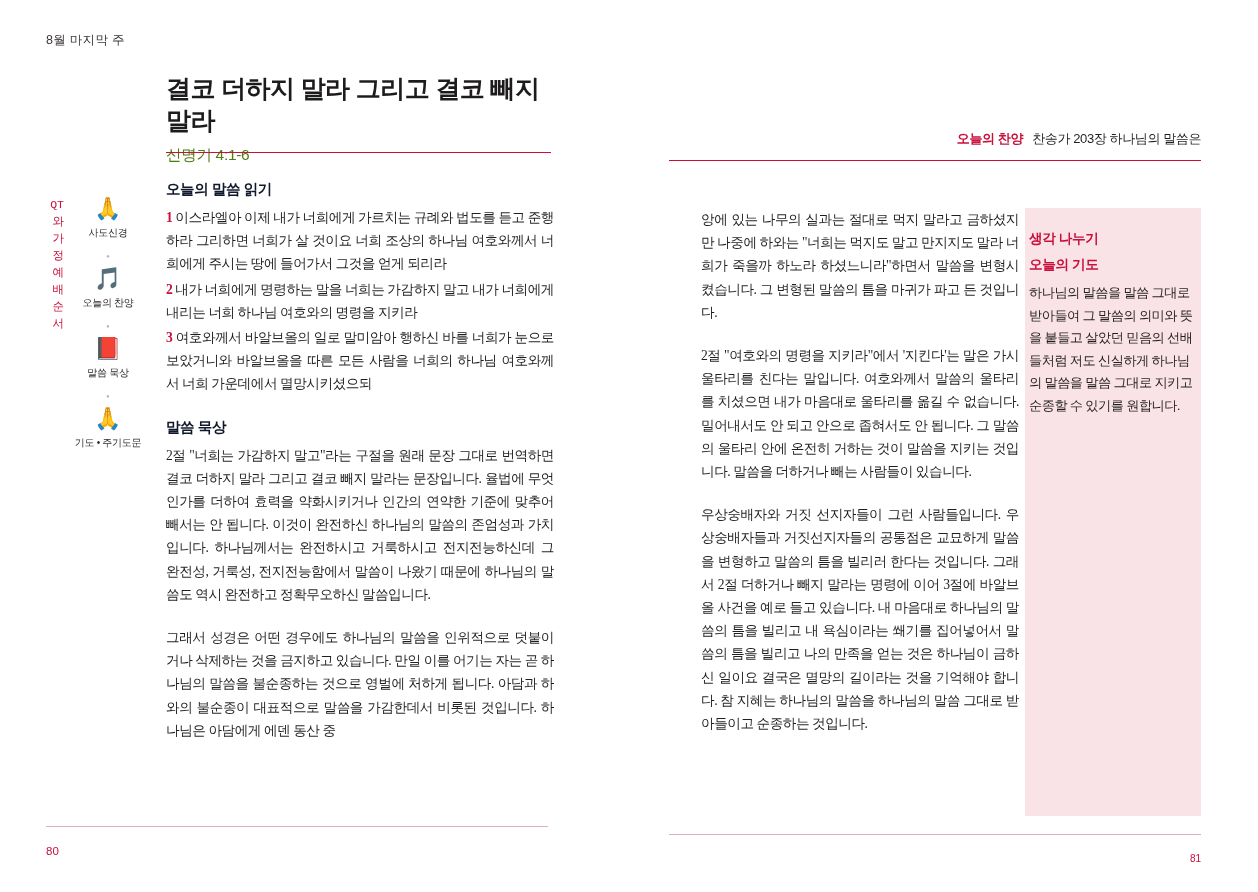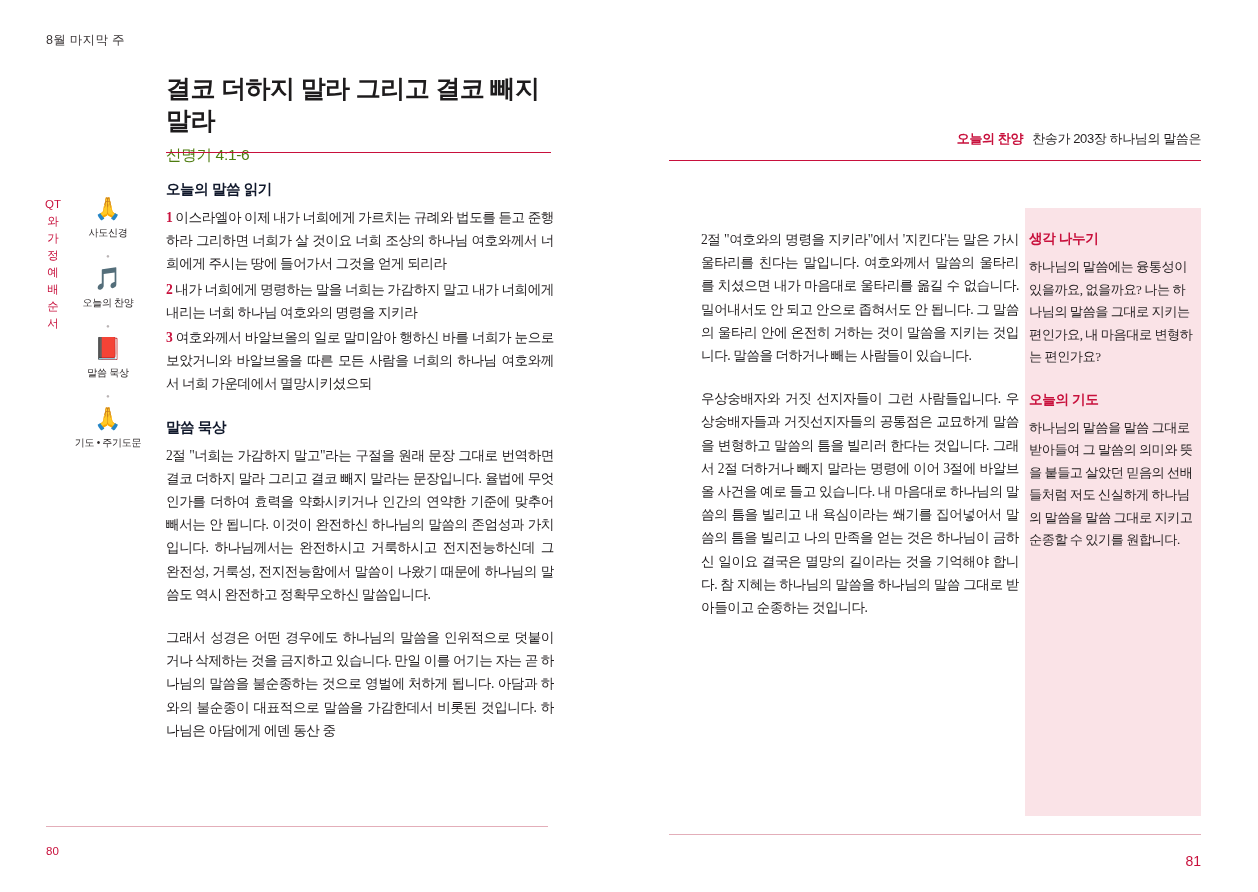--- a/index.html
+++ b/index.html
@@ -47,22 +47,22 @@
   .rule-title {
     position: absolute; left: 166px; top: 152px; width: 385px;
     border-top: 1.2px solid #c8103c;
   }
 
   
   .order-label {
     position: absolute; left: 42px; top: 196px;
     width: 22px;
     font-size: 11.5px; line-height: 17px; color: #c8103c;
-    text-align: center;
-    font-family: Liberation Sans, sans-serif;
+    text-align: right;
+    font-family: Liberation Mono, monospace;
     letter-spacing: 0;
   }
 
   
   .rail { position: absolute; left: 72px; top: 196px; width: 72px; text-align: center; }
   .rail-item { margin-bottom: 6px; }
   .rail-icon { font-size: 22px; line-height: 26px; color: #4c4647; display: block; }
   .rail-text {
     font-size: 10px; color: #2d2829; margin-top: 5px; letter-spacing: -.3px;
     font-family: "Liberation Sans", sans-serif;
@@ -128,21 +128,21 @@
     position: absolute; left: 40px; top: 826px; width: 532px;
     border-top: 1px solid #e3aeb9;
   }
   .pagenum-left {
     position: absolute; left: 46px; top: 845px;
     font-size: 11.5px; color: #c8103c;
     font-family: "Liberation Sans", sans-serif;
   }
   .pagenum-right {
     position: absolute; right: 57px; top: 845px;
-    font-size: 14px; color: #c8103c;
+    font-size: 10px; color: #c8103c;
     font-family: "Liberation Sans", sans-serif;
   }
 </style>
 </head>
 <body>
 
 <div class="spread">
 
   <div class="page-left">
 
@@ -206,27 +206,27 @@
 
   <div class="page-right">
 
     <div class="worship-line">
       <span class="wl-label">오늘의 찬양</span>
       <span class="wl-value">찬송가 203장 하나님의 말씀은</span>
     </div>
     <div class="rule-right"></div>
 
     <div class="col-right">
+      <p class="para">앙에 있는 나무의 실과는 절대로 먹지 말라고 금하셨지만 나중에 하와는 "너희는 먹지도 말고 만지지도 말라 너희가 죽을까 하노라 하셨느니라"하면서 말씀을 변형시켰습니다. 그 변형된 말씀의 틈을 마귀가 파고 든 것입니다.</p>
       <p class="para" style="margin-top:20px;">2절 "여호와의 명령을 지키라"에서 '지킨다'는 말은 가시울타리를 친다는 말입니다. 여호와께서 말씀의 울타리를 치셨으면 내가 마음대로 울타리를 옮길 수 없습니다. 밀어내서도 안 되고 안으로 좁혀서도 안 됩니다. 그 말씀의 울타리 안에 온전히 거하는 것이 말씀을 지키는 것입니다. 말씀을 더하거나 빼는 사람들이 있습니다.</p>
       <p class="para" style="margin-top:20px;">우상숭배자와 거짓 선지자들이 그런 사람들입니다. 우상숭배자들과 거짓선지자들의 공통점은 교묘하게 말씀을 변형하고 말씀의 틈을 빌리러 한다는 것입니다. 그래서 2절 더하거나 빼지 말라는 명령에 이어 3절에 바알브올 사건을 예로 들고 있습니다. 내 마음대로 하나님의 말씀의 틈을 빌리고 내 욕심이라는 쐐기를 집어넣어서 말씀의 틈을 빌리고 나의 만족을 얻는 것은 하나님이 금하신 일이요 결국은 멸망의 길이라는 것을 기억해야 합니다. 참 지혜는 하나님의 말씀을 하나님의 말씀 그대로 받아들이고 순종하는 것입니다.</p>
     </div>
 
     <div class="sidebox">
       <div class="sb-head">생각 나누기</div>
-      <p class="sb-para">하나님의 말씀에는 융통성이 있을까요, 없을까요? 나는 하나님의 말씀을 그대로 지키는 편인가요, 내 마음대로 변형하는 편인가요?</p>
       <div class="sb-head">오늘의 기도</div>
       <p class="sb-para">하나님의 말씀을 말씀 그대로 받아들여 그 말씀의 의미와 뜻을 붙들고 살았던 믿음의 선배들처럼 저도 신실하게 하나님의 말씀을 말씀 그대로 지키고 순종할 수 있기를 원합니다.</p>
     </div>
 
     <div class="foot-rule-right"></div>
     <div class="pagenum-right">81</div>
   </div>
 
 </div>
 

